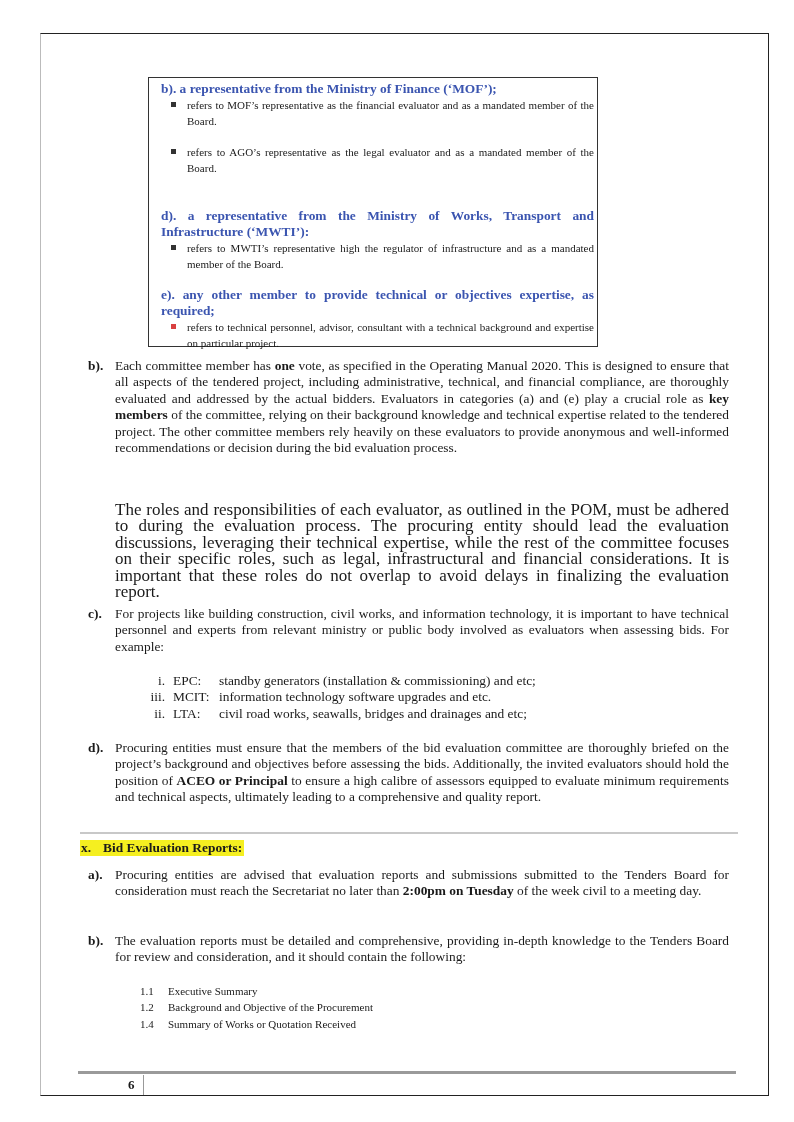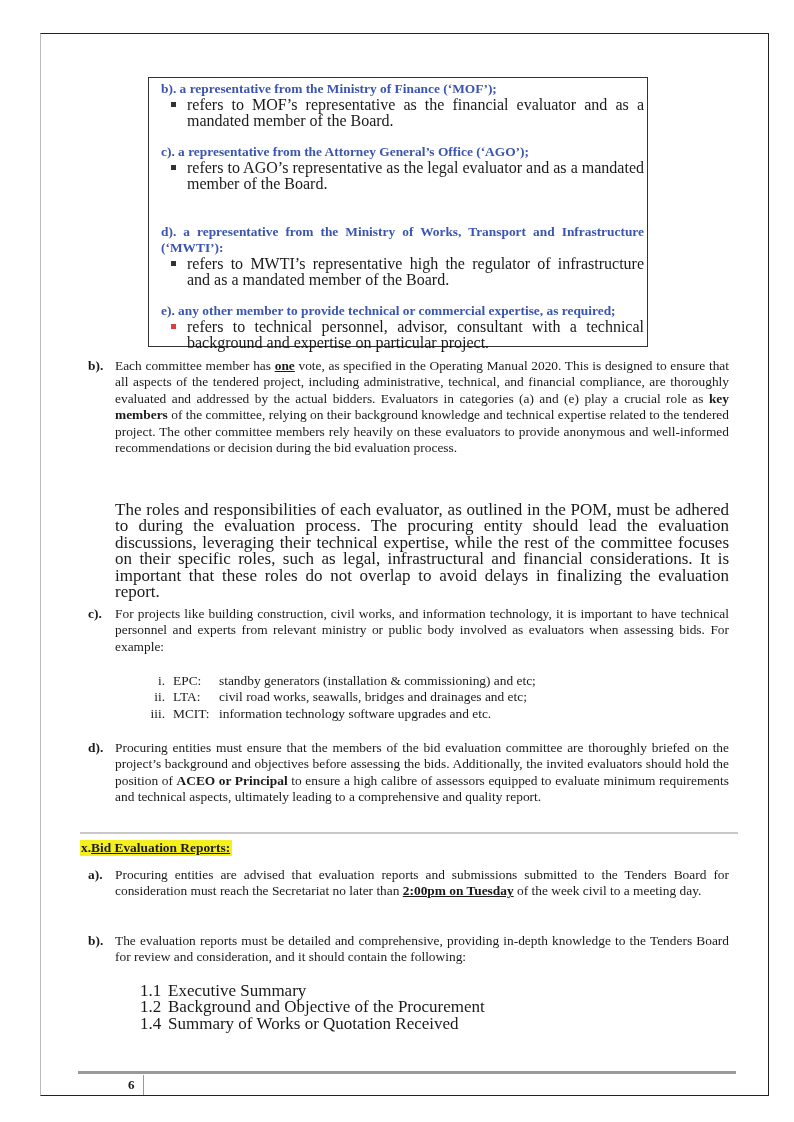--- a/index.html
+++ b/index.html
@@ -1,47 +1,47 @@
 <!DOCTYPE html>
 <html><head>
 <meta charset="utf-8">
 <style>
   html, body { margin:0; padding:0; background:#ffffff; }
   body { width:794px; height:1122px; position:relative; overflow:hidden;
          font-family:"Liberation Serif", serif; color:#1a1a1a; }
   .page-frame { position:absolute; left:40px; top:33px; width:729px; height:1063px;
                 border-top:1.5px solid #222; border-right:1.5px solid #222; border-bottom:1.5px solid #222;
                 border-left:1px solid #bbb; box-sizing:border-box; }
-  .box { position:absolute; left:148px; top:77px; width:500px; height:270px;
+  .box { position:absolute; left:148px; top:77px; width:450px; height:270px;
          border:1px solid #333; box-sizing:border-box; padding:3px 3px 0 12px; }
   .box-item { margin-bottom:15px; }
   .box-head { color:#3b55b0; font-weight:bold; font-size:13.4px; line-height:16px; text-align:justify; }
   .box-head.d { text-align:justify; text-align-last:left;margin-top:32px; }
-  .box-body { font-size:16px; line-height:16px; padding-left:18px; position:relative; text-align:justify; }
+  .box-body { font-size:11px; line-height:16px; padding-left:18px; position:relative; text-align:justify; }
   .box-body .sq { position:absolute; left:10px; top:5px; width:5px; height:5px; background:#333; }
   .box-body .sq.red { background:#d94040; }
   .box-body .txt { display:block; padding-left:8px; text-indent:0; }
 
   .para { position:absolute; left:88px; width:641px; font-size:13.4px; line-height:16.4px; text-align:justify; }
   .para .lbl { position:absolute; left:0; font-weight:bold; }
   .para .body { display:block; margin-left:27px; }
   .indent-para { position:absolute; left:115px; width:614px; font-size:17px; line-height:16.4px; text-align:justify; }
-  .u { text-decoration:underline; font-weight:bold;margin-top:40px; }
+  .u { font-weight:bold;margin-top:40px; }
   .b { font-weight:bold; }
 
   .example-list { position:absolute; left:135px; top:673px; font-size:13.4px; line-height:16.4px; }
   .ex-row { display:flex; }
   .ex-num { width:30px; text-align:right; margin-right:8px; }
   .ex-code { width:46px; }
 
   .section-rule { position:absolute; left:80px; top:832px; width:658px; height:2px; background:#c8c8c8; }
   .section-title { position:absolute; left:80px; top:840px; font-size:13.4px; font-weight:bold; background:#f5ef20; padding:0 2px 0 1px; line-height:16px; }
-  .section-title .t { text-decoration:underline; }
+  .section-title .t { margin-left:12px; }
 
-  .report-list { position:absolute; left:140px; top:983px; font-size:17px; line-height:16.4px; }
+  .report-list { position:absolute; left:140px; top:983px; font-size:11px; line-height:16.4px; }
   .rl-row { display:flex; }
   .rl-num { width:28px; }
 
   .footer-rule { position:absolute; left:78px; top:1071px; width:658px; height:3px; background:#9a9a9a; }
   .page-num { position:absolute; left:128px; top:1077px; font-size:13px; font-weight:bold; }
   .page-num-bar { position:absolute; left:143px; top:1075px; width:1px; height:20px; background:#999; }
 </style>
 </head>
 <body>
 
@@ -49,35 +49,34 @@
 
 <div class="box">
   <div class="box-item">
     <div class="box-head">b). a representative from the Ministry of Finance (‘MOF’);</div>
     <div class="box-body">
       <span class="sq"></span>
       <span class="txt">refers to MOF’s representative as the financial evaluator and as a mandated member of the Board.</span>
     </div>
   </div>
   <div class="box-item">
-    <div class="box-head">c). a representative from the Attorney General’s Office (‘AGO’);</div>
     <div class="box-body">
       <span class="sq"></span>
       <span class="txt">refers to AGO’s representative as the legal evaluator and as a mandated member of the Board.</span>
     </div>
   </div>
   <div class="box-item">
     <div class="box-head d">d). a representative from the Ministry of Works, Transport and Infrastructure (‘MWTI’):</div>
     <div class="box-body">
       <span class="sq"></span>
       <span class="txt">refers to MWTI’s representative high the regulator of infrastructure and as a mandated member of the Board.</span>
     </div>
   </div>
   <div class="box-item" style="margin-bottom:0">
-    <div class="box-head">e). any other member to provide technical or commercial expertise, as required;</div>
+    <div class="box-head">e). any other member to provide technical or objectives expertise, as required;</div>
     <div class="box-body">
       <span class="sq red"></span>
       <span class="txt">refers to technical personnel, advisor, consultant with a technical background and expertise on particular project.</span>
     </div>
   </div>
 </div>
 
 <div class="para" style="top:358px;">
   <span class="lbl">b).</span>
   <span class="body"><span>Each committee member has </span><span class="u">one</span><span> vote, as specified in the Operating Manual 2020. This is designed to ensure that all aspects of the tendered project, including administrative, technical, and financial compliance, are thoroughly evaluated and addressed by the actual bidders. Evaluators in categories (a) and (e) play a crucial role as </span><span class="b">key members</span><span> of the committee, relying on their background knowledge and technical expertise related to the tendered project. The other committee members rely heavily on these evaluators to provide anonymous and well-informed recommendations or decision during the bid evaluation process.</span></span>
@@ -90,28 +89,28 @@
   <span class="body">For projects like building construction, civil works, and information technology, it is important to have technical personnel and experts from relevant ministry or public body involved as evaluators when assessing bids. For example:</span>
 </div>
 
 <div class="example-list">
   <div class="ex-row">
     <span class="ex-num">i.</span>
     <span class="ex-code">EPC:</span>
     <span>standby generators (installation &amp; commissioning) and etc;</span>
   </div>
   <div class="ex-row">
+    <span class="ex-num">iii.</span>
+    <span class="ex-code">MCIT:</span>
+    <span>information technology software upgrades and etc.</span>
+  </div>
+  <div class="ex-row">
     <span class="ex-num">ii.</span>
     <span class="ex-code">LTA:</span>
     <span>civil road works, seawalls, bridges and drainages and etc;</span>
-  </div>
-  <div class="ex-row">
-    <span class="ex-num">iii.</span>
-    <span class="ex-code">MCIT:</span>
-    <span>information technology software upgrades and etc.</span>
   </div>
 </div>
 
 <div class="para" style="top:740px;">
   <span class="lbl">d).</span>
   <span class="body"><span>Procuring entities must ensure that the members of the bid evaluation committee are thoroughly briefed on the project’s background and objectives before assessing the bids. Additionally, the invited evaluators should hold the position of </span><span class="b">ACEO or Principal</span><span> to ensure a high calibre of assessors equipped to evaluate minimum requirements and technical aspects, ultimately leading to a comprehensive and quality report.</span></span>
 </div>
 
 <div class="section-rule"></div>
 

